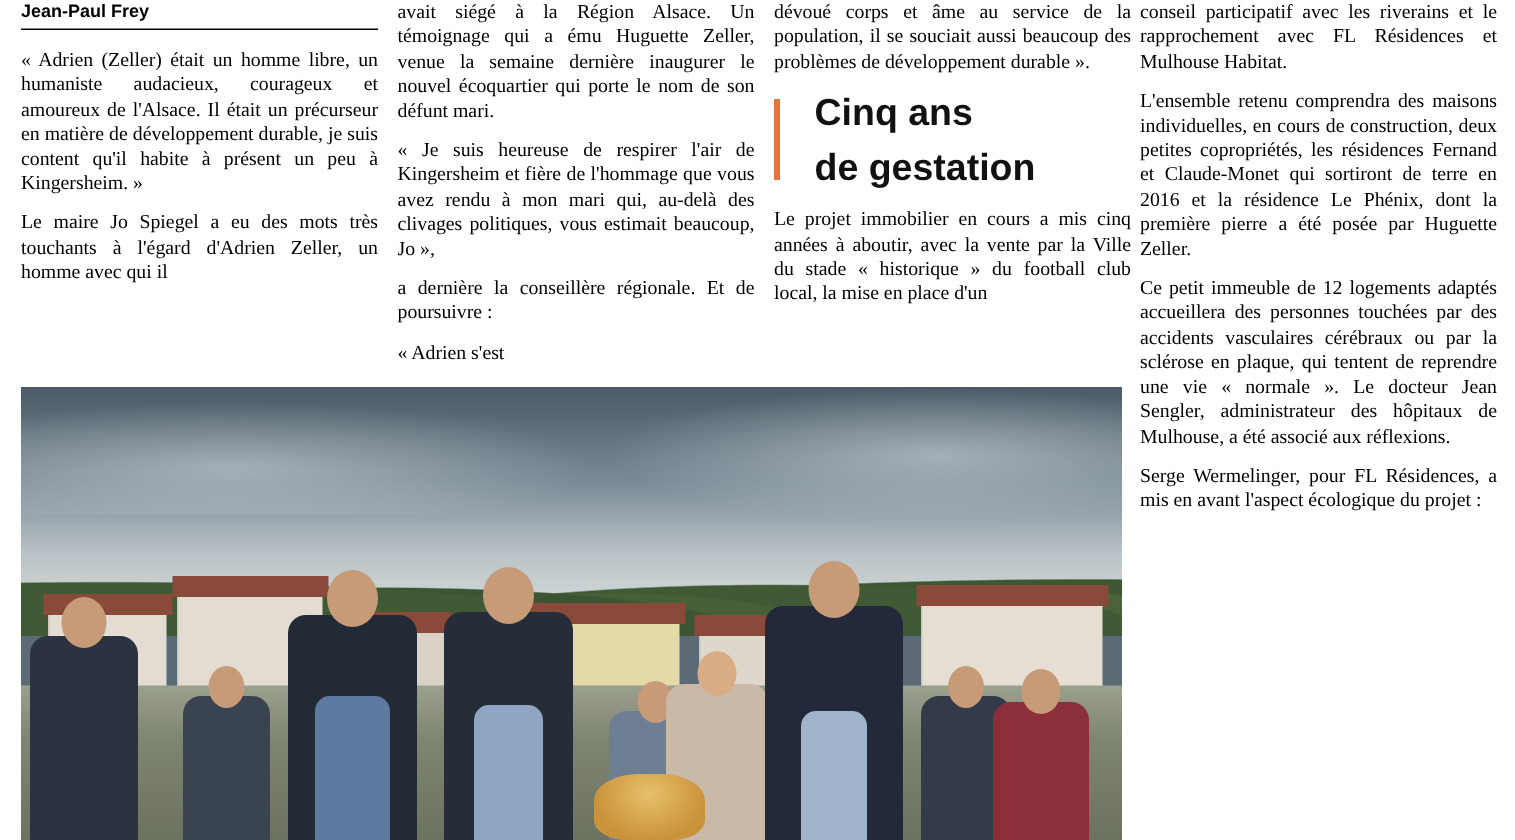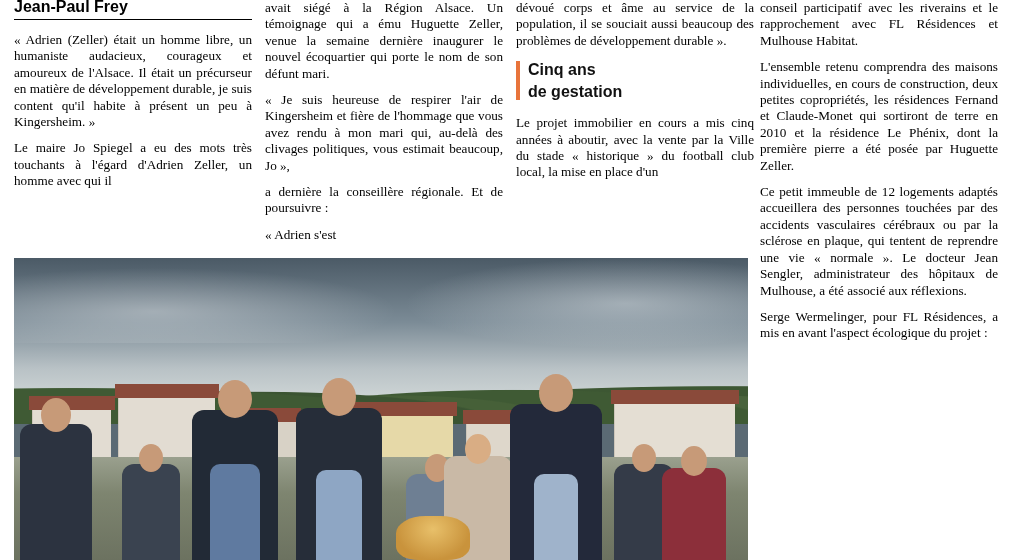--- a/index.html
+++ b/index.html
@@ -35,21 +35,21 @@
     line-height: 16.4px;
     text-align: justify;
     hyphens: auto;
   }
   p.italic {
   }
 
   .byline {
     font-family: "Liberation Sans", sans-serif;
     font-weight: bold;
-    font-size: 16px;
+    font-size: 12px;
     line-height: 14px;
     margin: 0 0 5px 0;
     padding: 0;
     color: #000;
   }
   .byline-rule {
     border: 0;
     border-top: 1.6px solid #000;
     margin: 0 0 12px 0;
     padding: 0;
@@ -65,23 +65,23 @@
     position: absolute;
     left: 0;
     top: 2px;
     bottom: 3px;
     width: 4px;
     background: #e8743b;
   }
   .subhead {
     font-family: "Liberation Sans", sans-serif;
     font-weight: bold;
-    font-size: 16px;
+    font-size: 25px;
     line-height: 22px;
-    margin: 0;
+    margin: 15px;
     color: #111;
   }
 
   
   .photo {
     position: absolute;
     left: 14px;
     top: 258px;
     width: 734px;
     height: 302px;
@@ -198,21 +198,21 @@
     <div class="subhead-wrap">
       <span class="subhead-bar"></span>
       <div class="subhead">Cinq ans</div>
       <div class="subhead">de gestation</div>
     </div>
     <p>Le projet immobilier en cours a mis cinq années à aboutir, avec la vente par la Ville du stade « historique » du football club local, la mise en place d'un</p>
   </div>
 
   <div class="col col-4 col-4-block">
     <p>conseil participatif avec les riverains et le rapprochement avec FL Résidences et Mulhouse Habitat.</p>
-    <p>L'ensemble retenu comprendra des maisons individuelles, en cours de construction, deux petites copropriétés, les résidences Fernand et Claude-Monet qui sortiront de terre en 2010 et la résidence Le Phénix, dont la première pierre a été posée par Huguette Zeller.</p>
+    <p>L'ensemble retenu comprendra des maisons individuelles, en cours de construction, deux petites copropriétés, les résidences Fernand et Claude-Monet qui sortiront de terre en 2016 et la résidence Le Phénix, dont la première pierre a été posée par Huguette Zeller.</p>
     <p>Ce petit immeuble de 12 logements adaptés accueillera des personnes touchées par des accidents vasculaires cérébraux ou par la sclérose en plaque, qui tentent de reprendre une vie « normale ». Le docteur Jean Sengler, administrateur des hôpitaux de Mulhouse, a été associé aux réflexions.</p>
     <p>Serge Wermelinger, pour FL Résidences, a mis en avant l'aspect écologique du projet :</p>
   </div>
 
   <div class="photo">
     <div class="sky"></div>
     <div class="clouds1"></div>
     <div class="clouds2"></div>
     <div class="treeline"></div>
 

